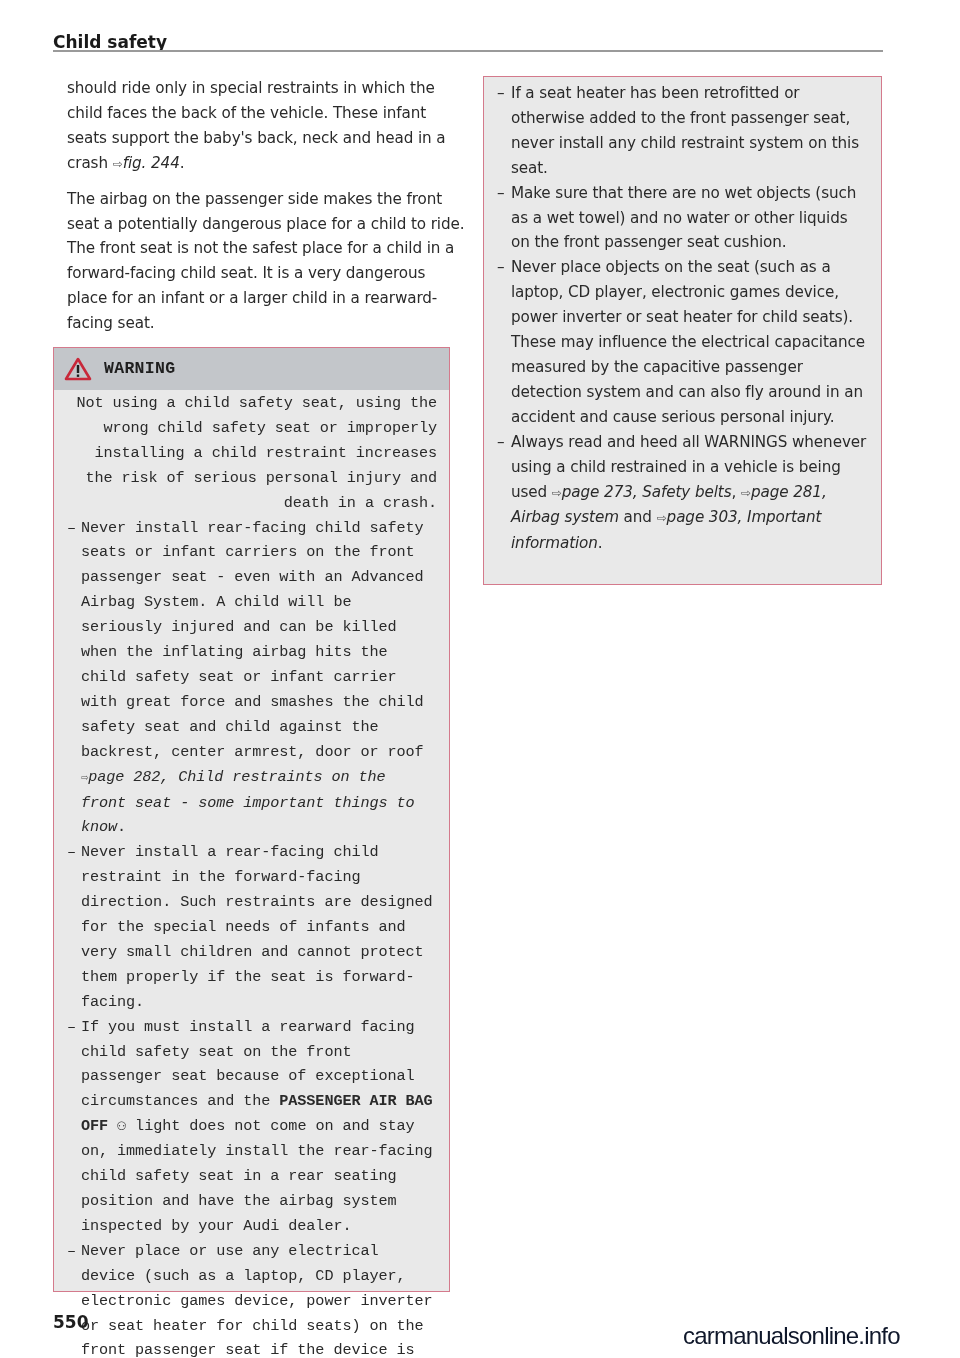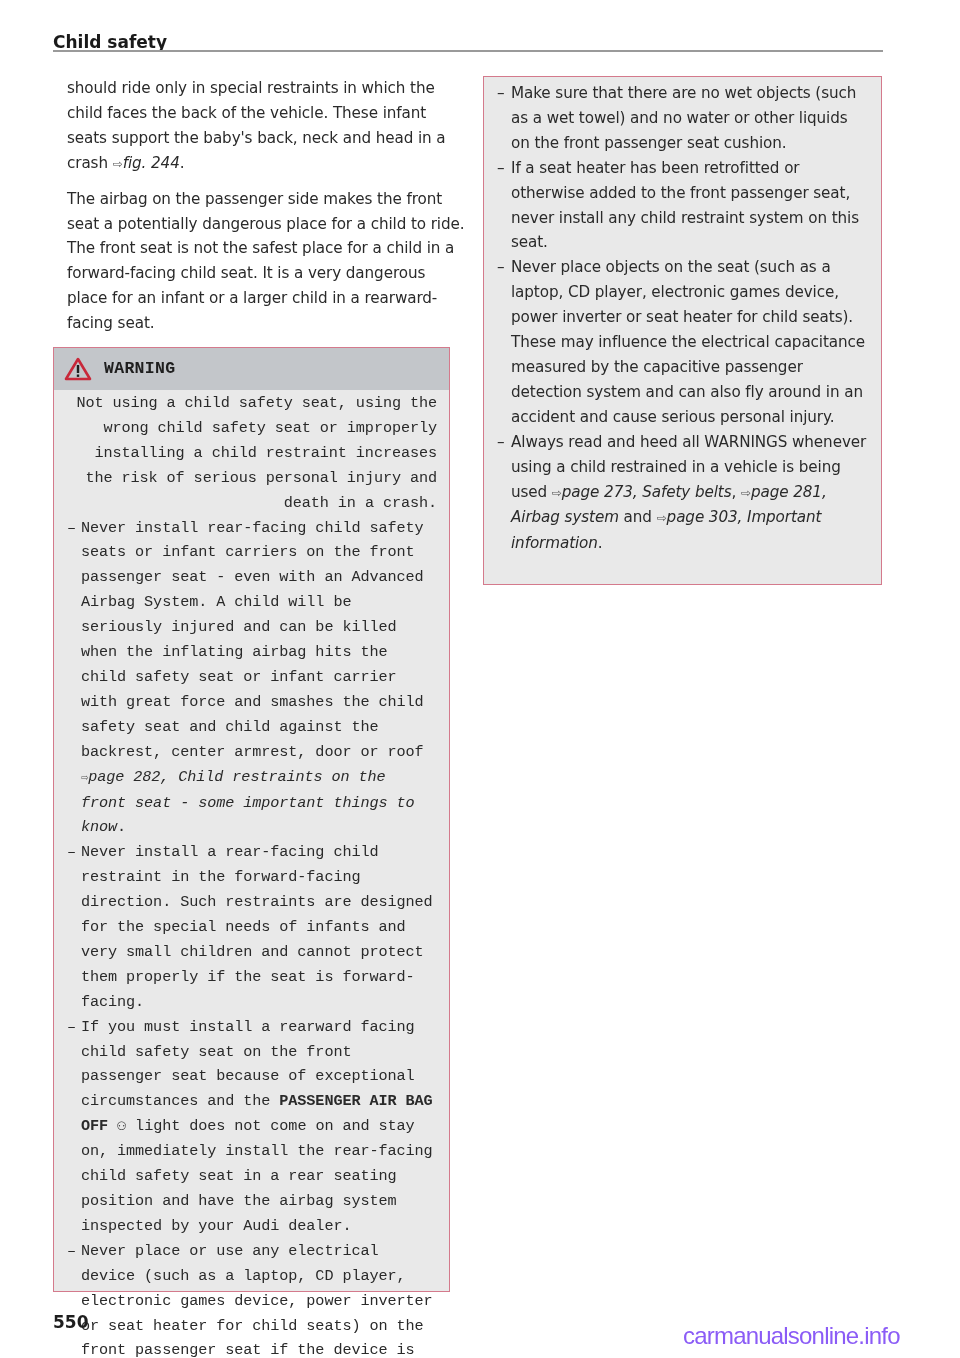--- a/index.html
+++ b/index.html
@@ -40,21 +40,21 @@
   .warning-box-right {
     position: absolute; left: 483px; top: 76px; width: 399px; height: 509px;
     border: 1.5px solid #d47a8c; background: #e9e9e9; box-sizing: border-box;
     padding: 4px 12px 0 13px;
   }
   .page-number {
     position: absolute; left: 53px; top: 1312px; font-weight: bold; font-size: 17px; color: #1e1e1e;
   }
   .watermark {
     position: absolute; left: 683px; top: 1322px; font-family: "Liberation Sans", sans-serif;
-    font-size: 24px; color: #8b5cf6; letter-spacing: -0.8px;
+    font-size: 24px; color: #0f172a; letter-spacing: -0.8px;
   }
 </style>
 </head>
 <body>
 
 <div class="header-title">Child safety</div>
 <div class="header-rule"></div>
 
 <div class="col-left text">
   <p>
@@ -78,21 +78,21 @@
       <li><span>Never install rear-facing child safety seats or infant carriers on the front passenger seat - even with an Advanced Airbag System. A child will be seriously injured and can be killed when the inflating airbag hits the child safety seat or infant carrier with great force and smashes the child safety seat and child against the backrest, center armrest, door or roof </span><span class="arrow">⇨</span><span class="ital">page 282, Child restraints on the front seat - some important things to know</span><span>.</span></li>
       <li>Never install a rear-facing child restraint in the forward-facing direction. Such restraints are designed for the special needs of infants and very small children and cannot protect them properly if the seat is forward-facing.</li>
       <li><span>If you must install a rearward facing child safety seat on the front passenger seat because of exceptional circumstances and the </span><span class="bold">PASSENGER AIR BAG OFF</span> <span>⚇</span><span> light does not come on and stay on, immediately install the rear-facing child safety seat in a rear seating position and have the airbag system inspected by your Audi dealer.</span></li>
       <li>Never place or use any electrical device (such as a laptop, CD player, electronic games device, power inverter or seat heater for child seats) on the front passenger seat if the device is connected to the 11-volt socket or the cigarette lighter socket.</li>
     </ul>
   </div>
 </div>
 
 <div class="warning-box-right text">
   <ul class="dash">
+    <li>If a seat heater has been retrofitted or otherwise added to the front passenger seat, never install any child restraint system on this seat.</li>
     <li>Make sure that there are no wet objects (such as a wet towel) and no water or other liquids on the front passenger seat cushion.</li>
-    <li>If a seat heater has been retrofitted or otherwise added to the front passenger seat, never install any child restraint system on this seat.</li>
     <li>Never place objects on the seat (such as a laptop, CD player, electronic games device, power inverter or seat heater for child seats). These may influence the electrical capacitance measured by the capacitive passenger detection system and can also fly around in an accident and cause serious personal injury.</li>
     <li><span>Always read and heed all WARNINGS whenever using a child restrained in a vehicle is being used </span><span class="arrow">⇨</span><span class="ital">page 273, Safety belts</span><span>, </span><span class="arrow">⇨</span><span class="ital">page 281, Airbag system</span><span> and </span><span class="arrow">⇨</span><span class="ital">page 303, Important information</span><span>.</span></li>
   </ul>
 </div>
 
 <div class="page-number">550</div>
 <div class="watermark">carmanualsonline.info</div>
 
 </body></html>

